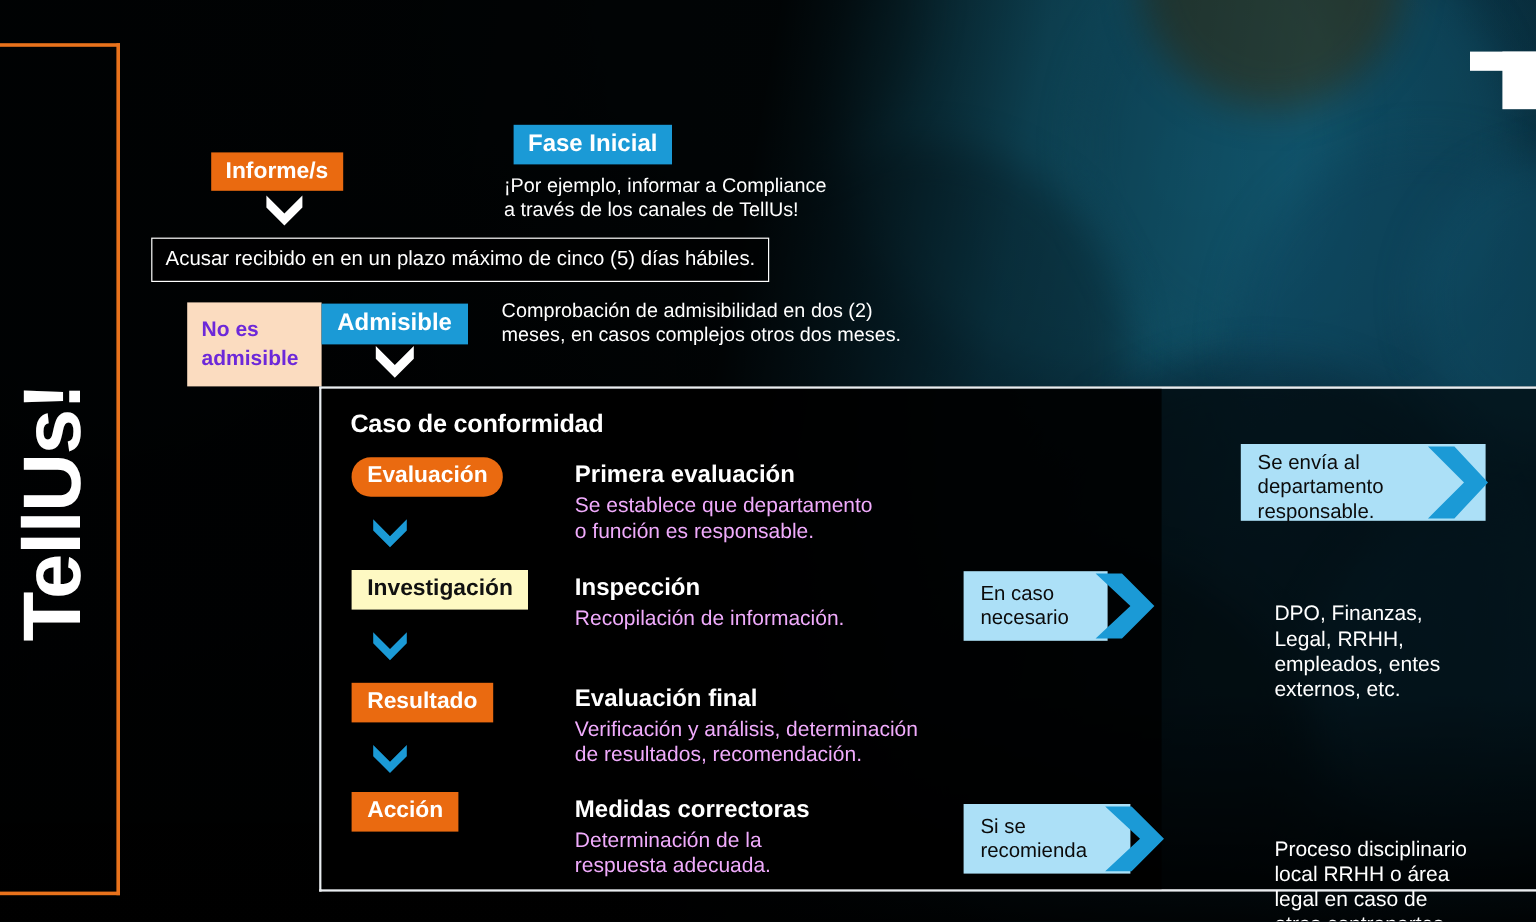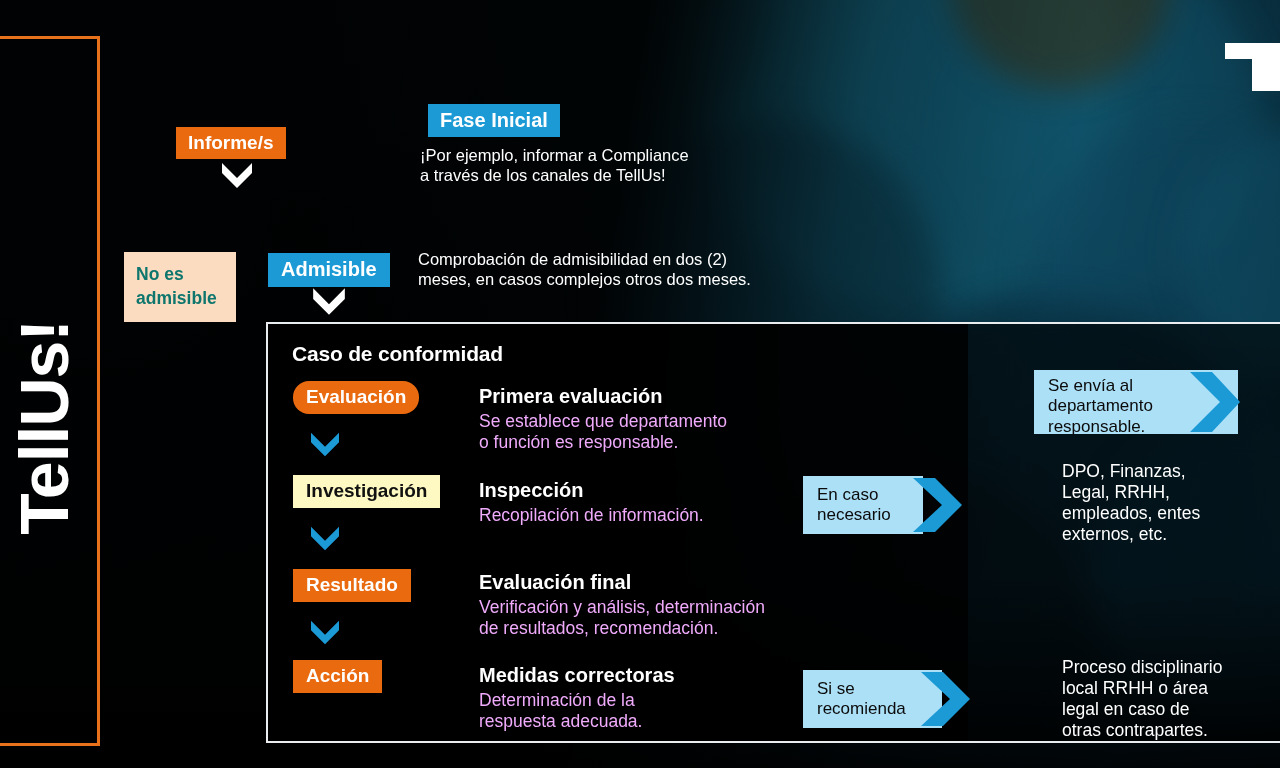--- a/index.html
+++ b/index.html
@@ -99,21 +99,21 @@
 
   .tag {
     position: absolute;
     font-weight: bold;
     white-space: nowrap;
     line-height: 1;
   }
   .tag-orange  { background: #ea6a10; color: #ffffff; }
   .tag-blue    { background: #1b9ad6; color: #ffffff; }
   .tag-peach   { background: #fef9c3; color: #111111; }
-  .box-peach   { background: #fbdcc0; color: #0f766e; }
+  .box-peach   { background: #fbdcc0; color: #6d28d9; margin-left: 32px; }
 
   #tag-informes   { left: 176px; top: 127px; font-size: 19px; padding: 6px 12px 7px; }
   #tag-fase       { left: 428px; top: 104px; font-size: 20px; padding: 6px 12px 7px; }
   #tag-admisible  { left: 268px; top: 253px; font-size: 20px; padding: 6px 13px 8px; }
 
   .note {
     position: absolute;
     color: #ffffff;
     font-size: 16.5px;
     line-height: 1.22;
@@ -253,20 +253,21 @@
   #callout-2 { left: 803px; top: 670px; }
   #callout-2 .ac-body { width: 139px; }
   #callout-2 .ac-chev { left: 114px; }
 
   .side-note {
     position: absolute;
     color: #ffffff;
     font-size: 17.5px;
     line-height: 1.20;
     white-space: pre-line;
+    margin-top: 40px;
   }
   #side-note-0 { left: 1062px; top: 461px; }
   #side-note-1 { left: 1062px; top: 657px; }
 </style>
 </head>
 <body>
 
 <div id="stage">
 
   <div class="bg-base"></div>
@@ -298,20 +299,21 @@
   <div class="chev" id="chev-informes">
     <svg width="36" height="30" viewBox="0 0 36 30">
         <path d="M3 3 L18 18 L33 3 L33 13 L18 28 L3 13 Z" fill="#ffffff"></path>
       </svg>
   </div>
 
   <div class="tag tag-blue" id="tag-fase">Fase Inicial</div>
   <div class="note" id="note-fase">¡Por ejemplo, informar a Compliance
 a través de los canales de TellUs!</div>
 
+  <div class="outline-box" id="box-acuse">Acusar recibido en en un plazo máximo de cinco (5) días hábiles.</div>
 
   <div class="box-peach" id="box-noesadmisible">No es
 admisible</div>
   <div class="tag tag-blue" id="tag-admisible">Admisible</div>
   <div class="chev" id="chev-admisible">
     <svg width="38" height="32" viewBox="0 0 36 30">
         <path d="M3 3 L18 18 L33 3 L33 13 L18 28 L3 13 Z" fill="#ffffff"></path>
       </svg>
   </div>
   <div class="note" id="note-admisible">Comprobación de admisibilidad en dos (2)

